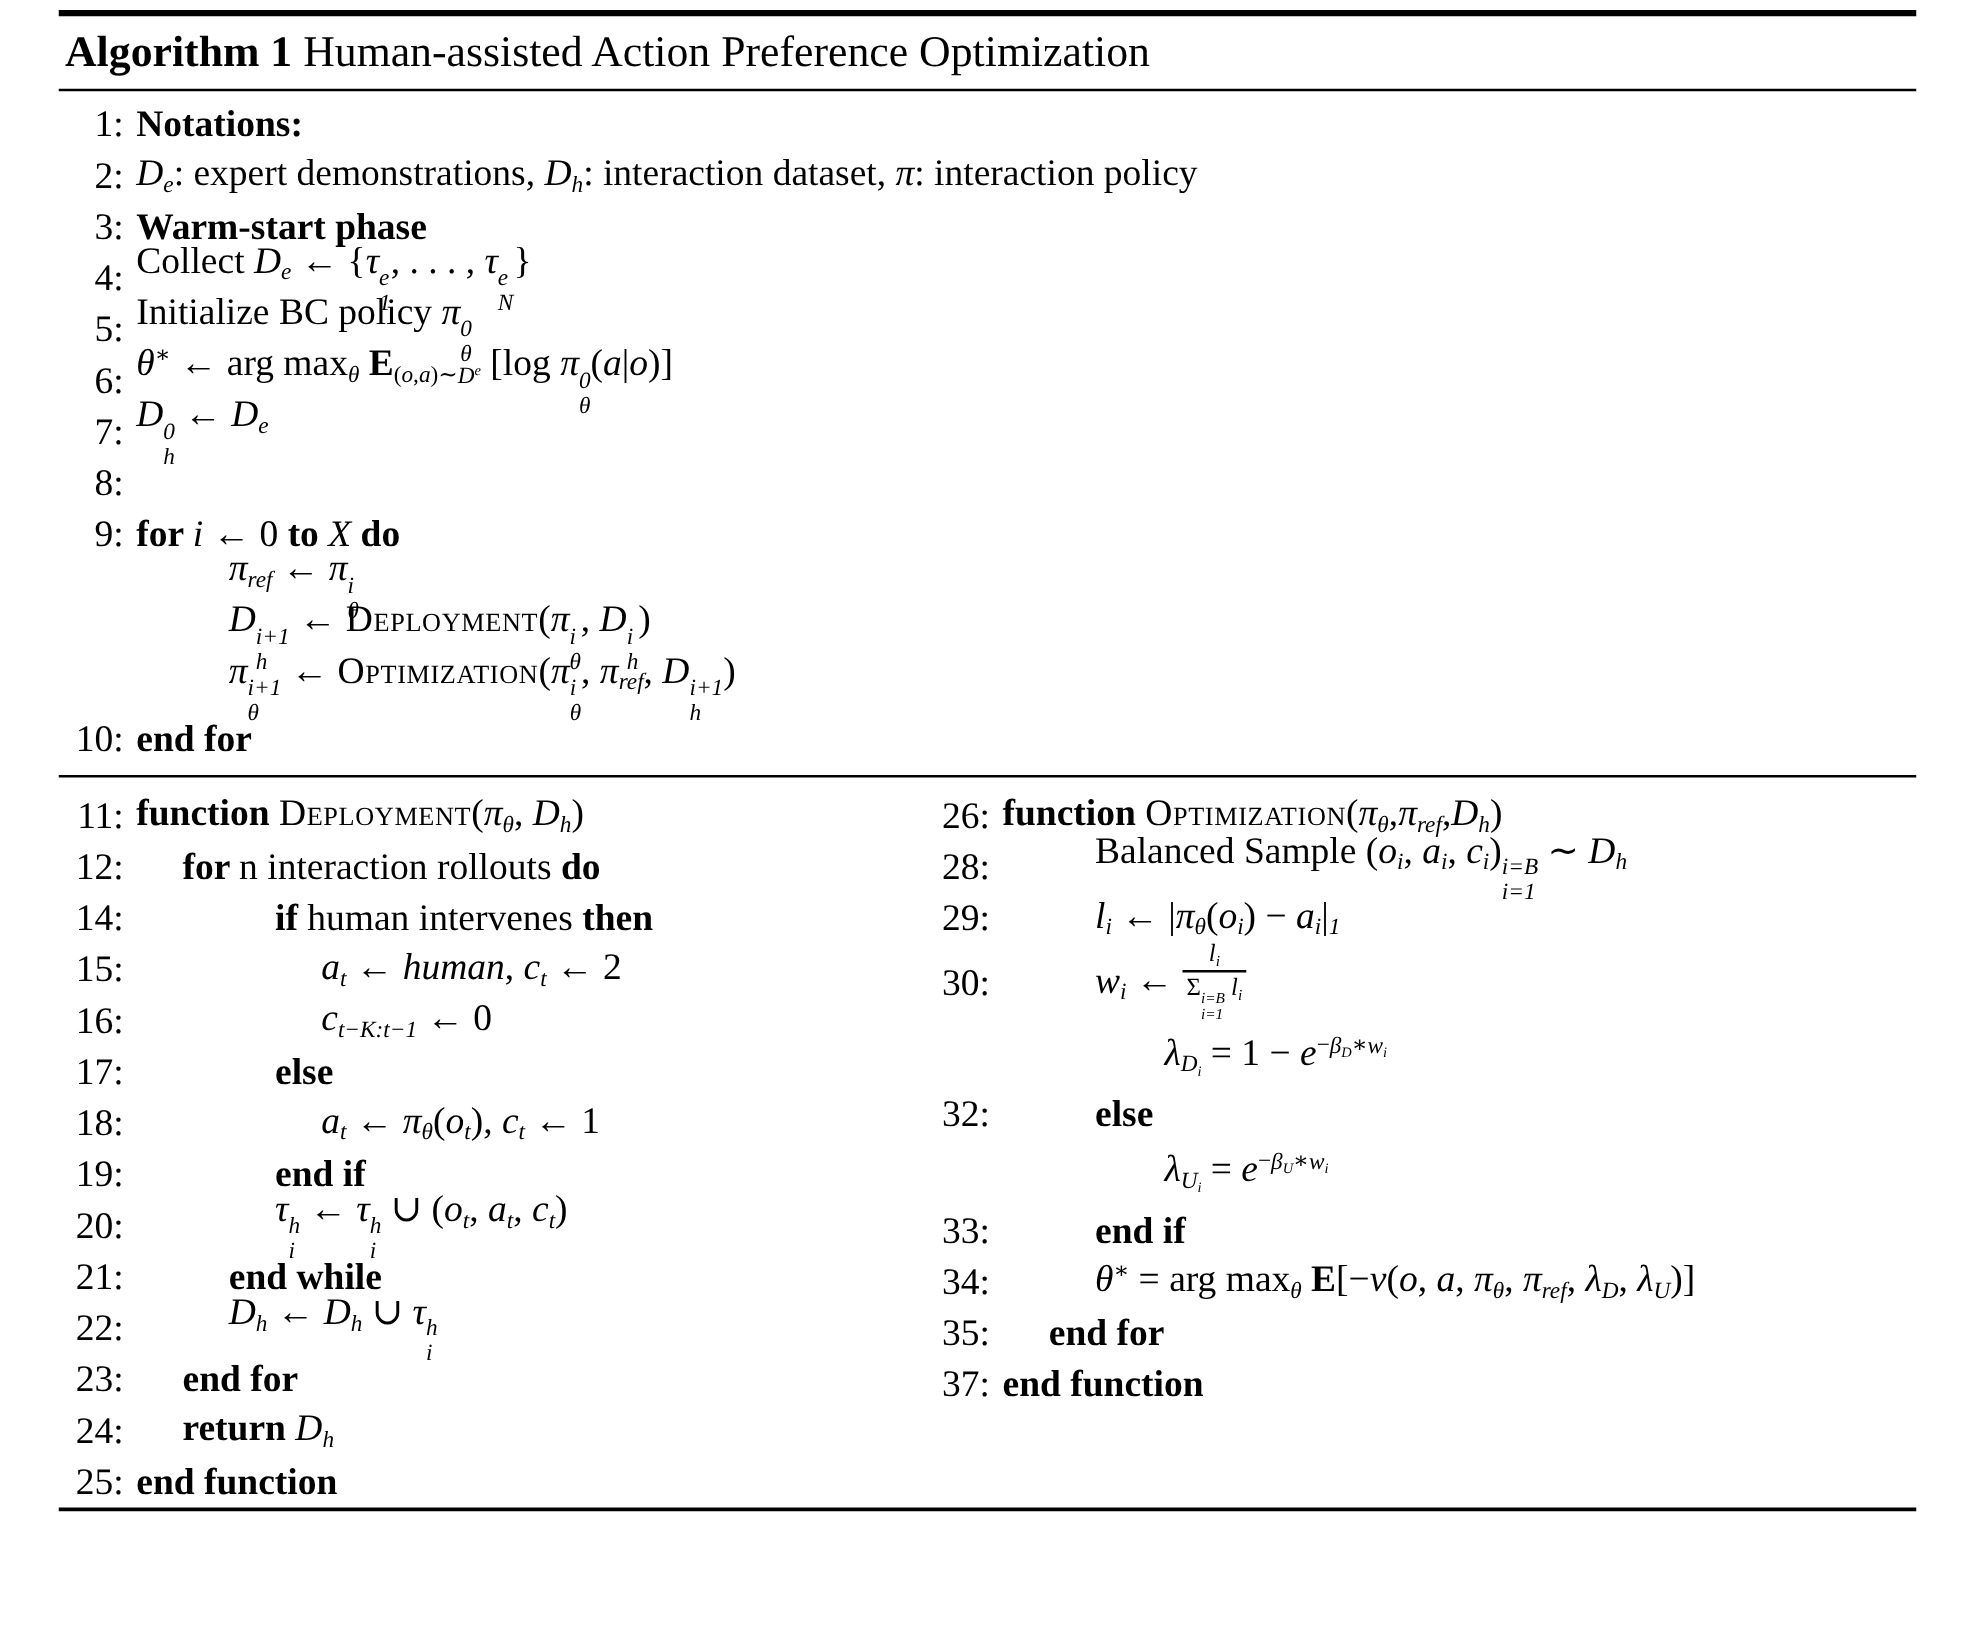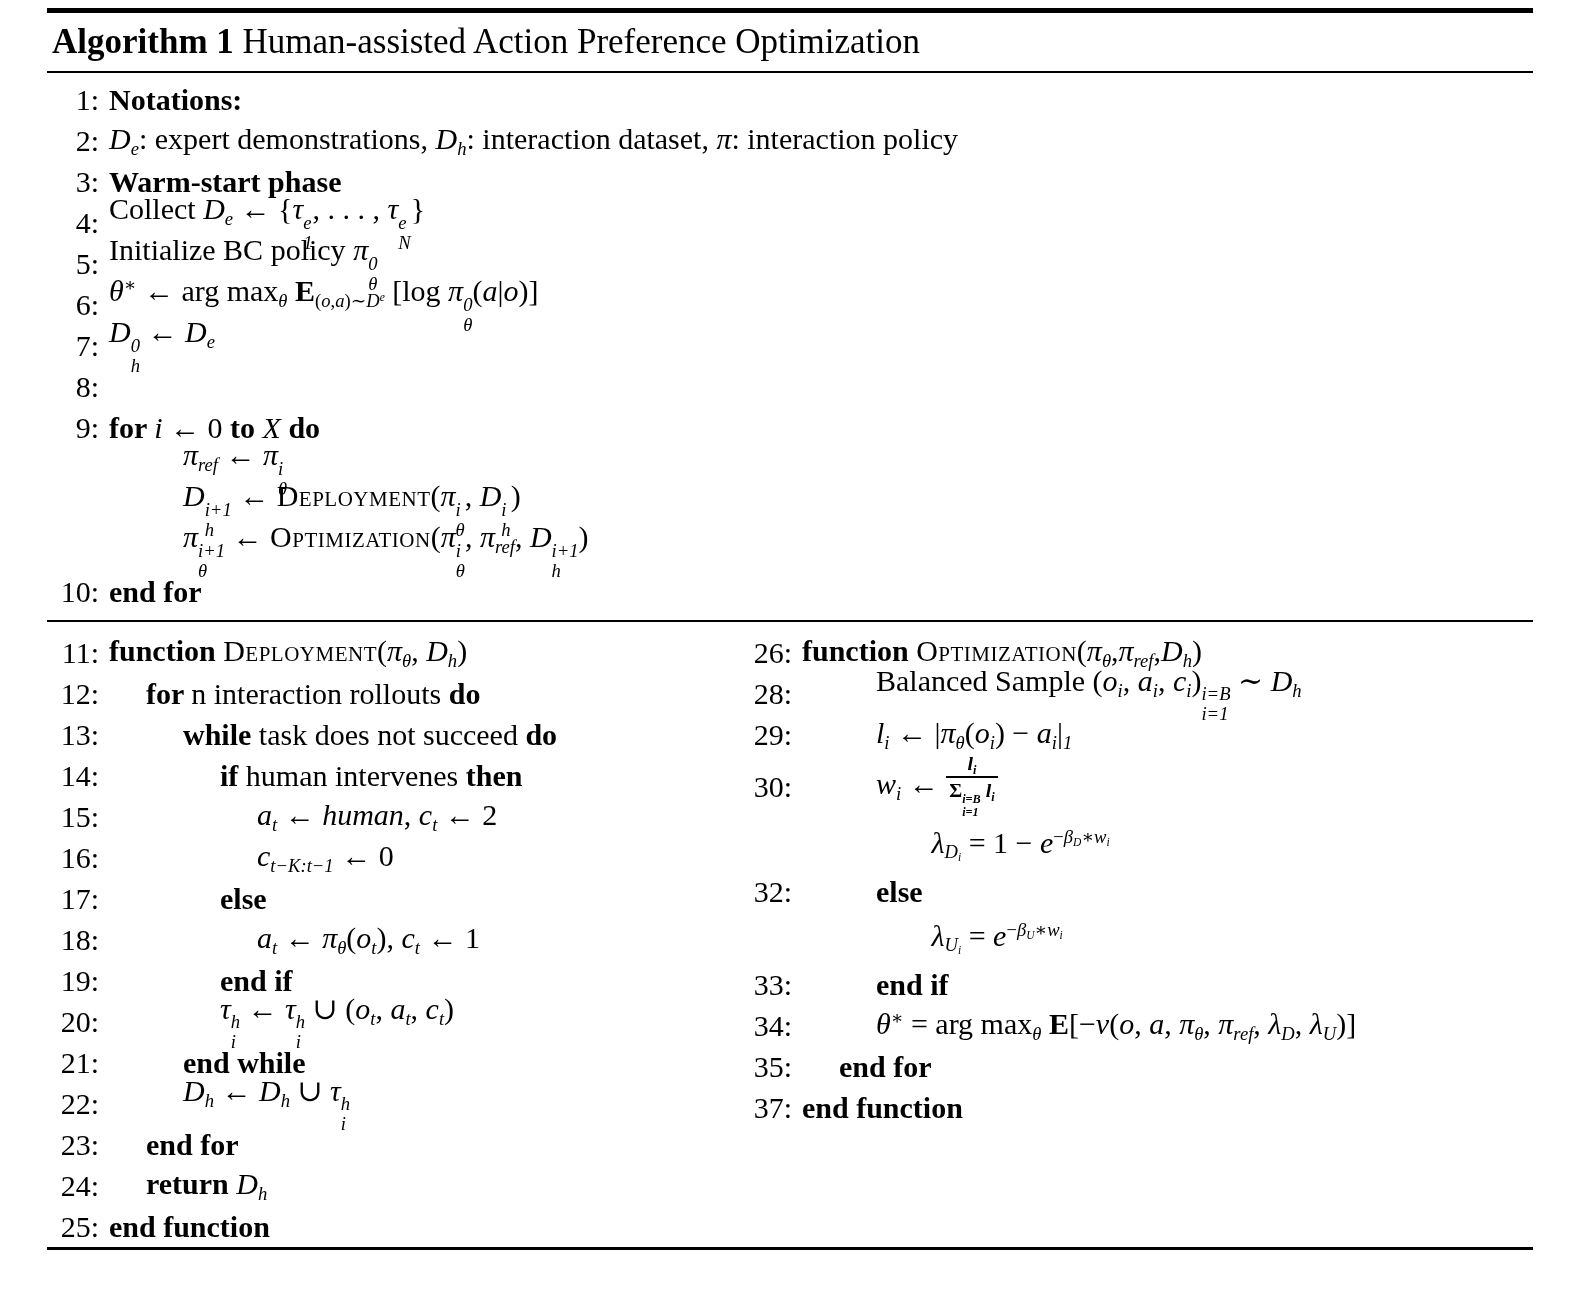--- a/index.html
+++ b/index.html
@@ -29,21 +29,21 @@
   .s-b{font-weight:bold;}
   .s-c{font-variant:small-caps;letter-spacing:0.5px;}
   .s-d{font-style:italic;}
   .s-e{font-weight:bold;}
   .sp{font-size:0.62em;vertical-align:0.55em;line-height:1;}
   .sb{font-size:0.62em;vertical-align:-0.3em;line-height:1;}
   .ss{display:inline-flex;flex-direction:column;align-items:flex-start;
       vertical-align:-0.5em;font-size:0.62em;line-height:1.08;}
   .frac{display:inline-flex;flex-direction:column;align-items:center;
         font-size:0.66em;vertical-align:middle;line-height:1.25;
-        transform:translateY(-2px);font-weight:bold;}
+        transform:translateY(-2px);}
   .fr-num{padding:0 3px;}
   .fr-den{border-top:2px solid #000;padding:0 3px;}
 </style>
 </head>
 <body>
 
 <div class="page">
   <hr class="rule thick">
   <div class="title">
     <span class="t-label">Algorithm 1</span>
@@ -108,24 +108,20 @@
     <div class="col-left" id="col-left">
         <div class="line">
           <span class="num">11:</span>
           <span class="body" style="padding-left: 0px;"><span class="seg"><span class="s-b">function </span></span><span class="seg"><span class="s-c">Deployment</span></span><span class="seg"><span class="s-r">(</span></span><span class="seg"><span class="s-i">π</span><span class="sb"><span class="s-i">θ</span></span></span><span class="seg"><span class="s-r">, </span></span><span class="seg"><span class="s-d">D</span><span class="sb"><span class="s-i">h</span></span></span><span class="seg"><span class="s-r">)</span></span></span>
         </div>
         <div class="line">
           <span class="num">12:</span>
           <span class="body" style="padding-left: 37px; text-align: right;"><span class="seg"><span class="s-b">for </span></span><span class="seg"><span class="s-r">n interaction rollouts </span></span><span class="seg"><span class="s-b">do</span></span></span>
         </div>
         <div class="line">
-          <span class="num">13:</span>
-          <span class="body" style="padding-left: 74px;"><span class="seg"><span class="s-b">while </span></span><span class="seg"><span class="s-r">task does not succeed </span></span><span class="seg"><span class="s-b">do</span></span></span>
-        </div>
-        <div class="line">
           <span class="num">14:</span>
           <span class="body" style="padding-left: 111px;"><span class="seg"><span class="s-b">if </span></span><span class="seg"><span class="s-r">human intervenes </span></span><span class="seg"><span class="s-b">then</span></span></span>
         </div>
         <div class="line">
           <span class="num">15:</span>
           <span class="body" style="padding-left: 148px;"><span class="seg"><span class="s-i">a</span><span class="sb"><span class="s-i">t</span></span></span><span class="seg"><span class="s-r"> ← </span></span><span class="seg"><span class="s-i">human</span></span><span class="seg"><span class="s-r">, </span></span><span class="seg"><span class="s-i">c</span><span class="sb"><span class="s-i">t</span></span></span><span class="seg"><span class="s-r"> ← 2</span></span></span>
         </div>
         <div class="line">
           <span class="num">16:</span>
           <span class="body" style="padding-left: 148px;"><span class="seg"><span class="s-i">c</span><span class="sb"><span class="s-i">t−K:t−1</span></span></span><span class="seg"><span class="s-r"> ← 0</span></span></span>

